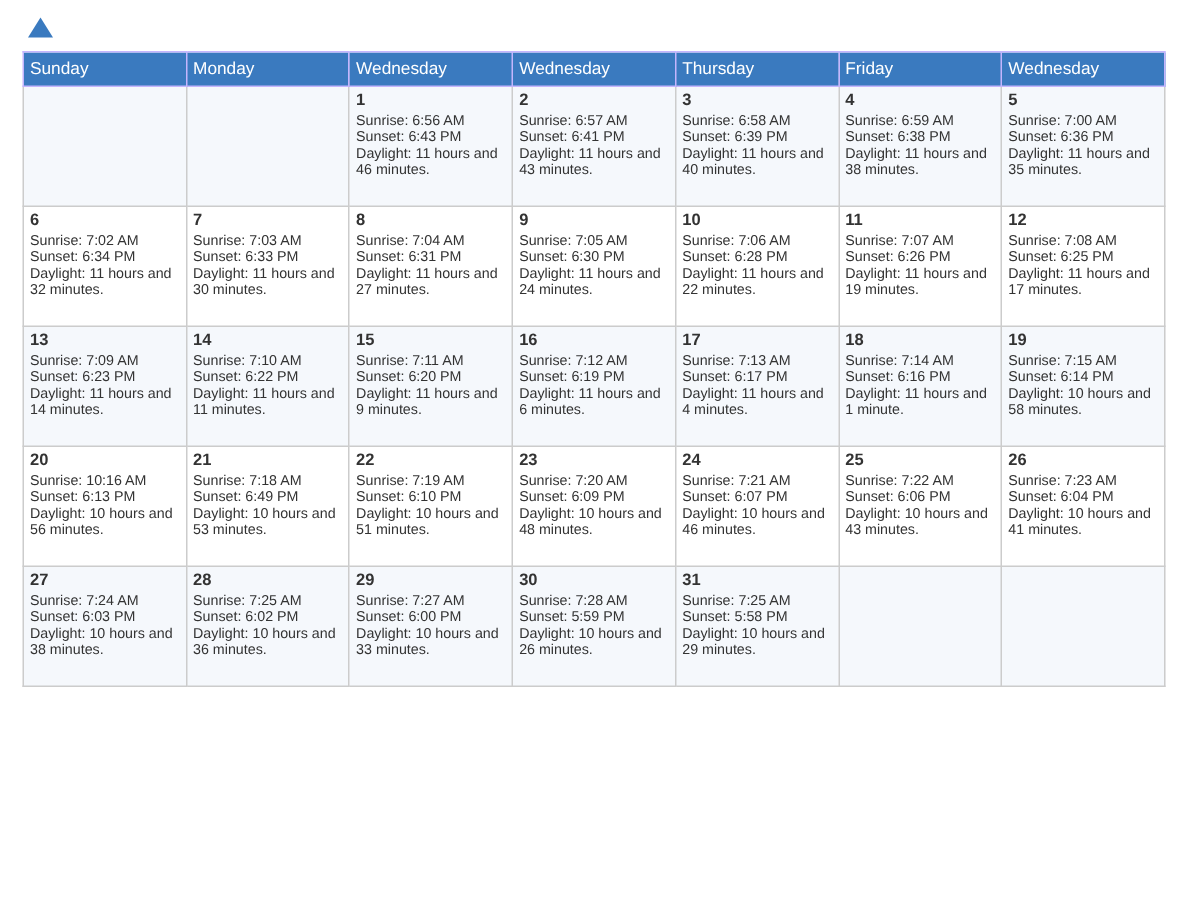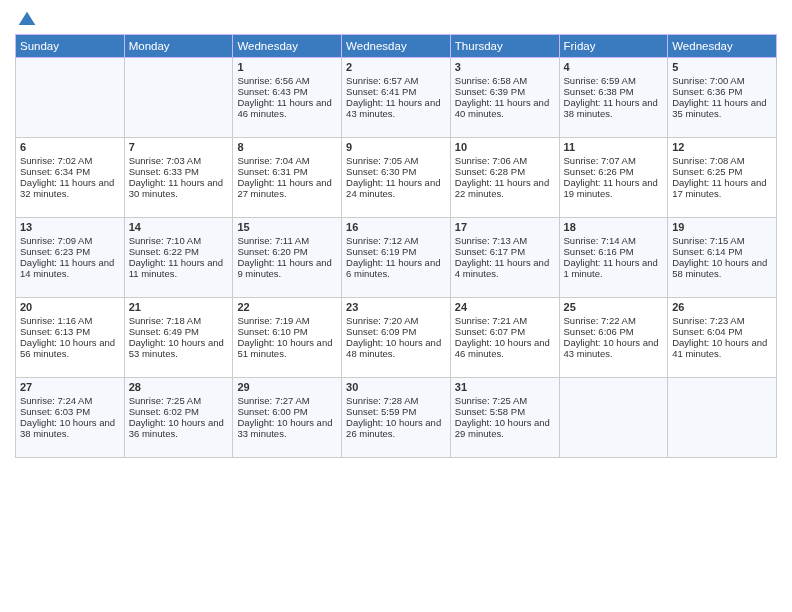--- a/index.html
+++ b/index.html
@@ -228,21 +228,21 @@
         <td>
           <span class="day-num">19</span>
           <div>Sunrise: 7:15 AM</div>
           <div>Sunset: 6:14 PM</div>
           <div>Daylight: 10 hours and 58 minutes.</div>
         </td>
       </tr>
       <tr>
         <td>
           <span class="day-num">20</span>
-          <div>Sunrise: 1:16 AM</div>
+          <div>Sunrise: 10:16 AM</div>
           <div>Sunset: 6:13 PM</div>
           <div>Daylight: 10 hours and 56 minutes.</div>
         </td>
         <td>
           <span class="day-num">21</span>
           <div>Sunrise: 7:18 AM</div>
           <div>Sunset: 6:49 PM</div>
           <div>Daylight: 10 hours and 53 minutes.</div>
         </td>
         <td>

